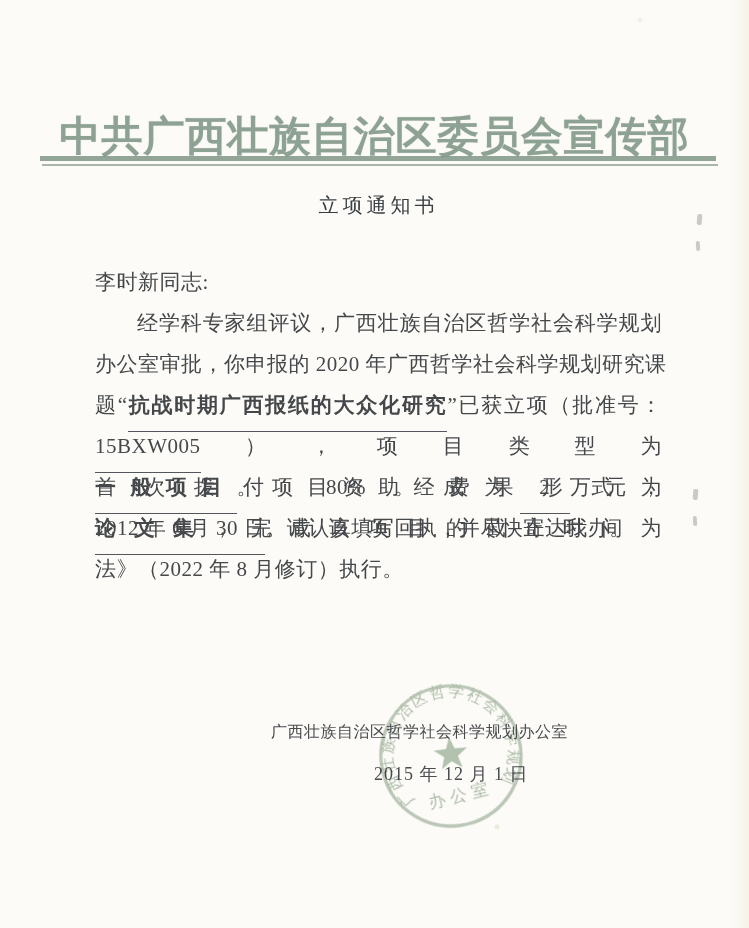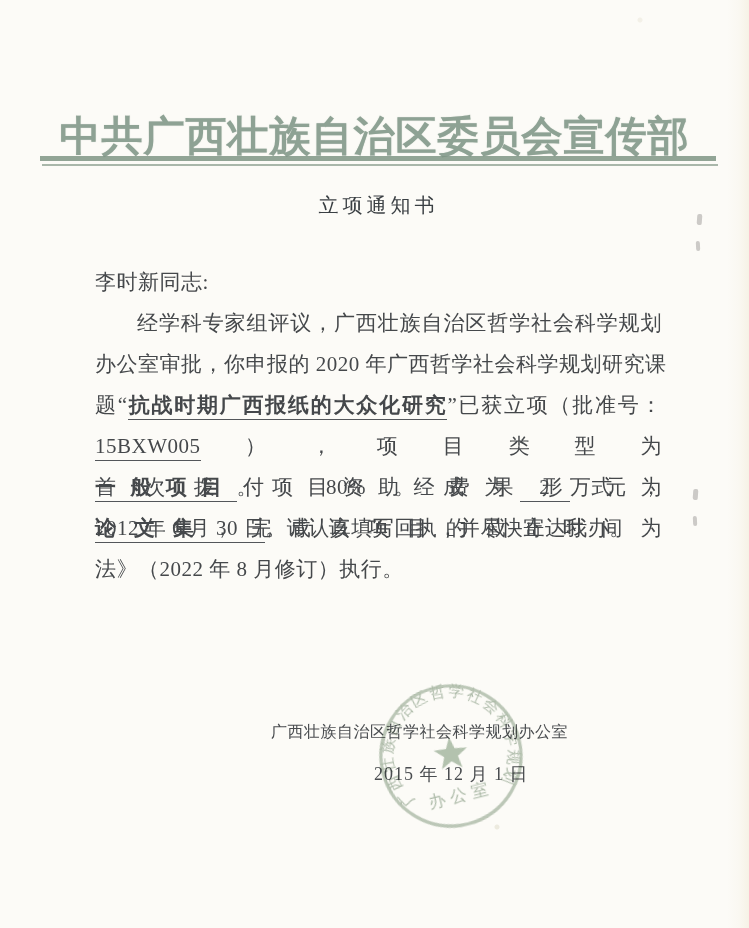--- a/index.html
+++ b/index.html
@@ -53,21 +53,21 @@
   }
   .bline{
     height:41px;line-height:41px;
     text-align:left;
     white-space:nowrap;
     letter-spacing:.5px;
   }
   .bline.just{white-space:normal;text-align:justify;text-align-last:justify;}
   .bline.indent{text-indent:42px;}
   .bline span{white-space:pre;}
-  .bline .u{border-bottom:1.5px solid #53565a;padding-bottom:2px;}
+  .bline .u{border-bottom:1.5px solid #53565a;padding-bottom:14px;}
   .bline .b{font-weight:bold;}
   
   .sign-office{
     position:absolute;top:722px;left:271px;
     font-size:16px;letter-spacing:0.5px;color:#4a4d50;
     white-space:nowrap;
   }
   .sign-date{
     position:absolute;top:762px;left:374px;
     font-size:18px;letter-spacing:1px;color:#4a4d50;

